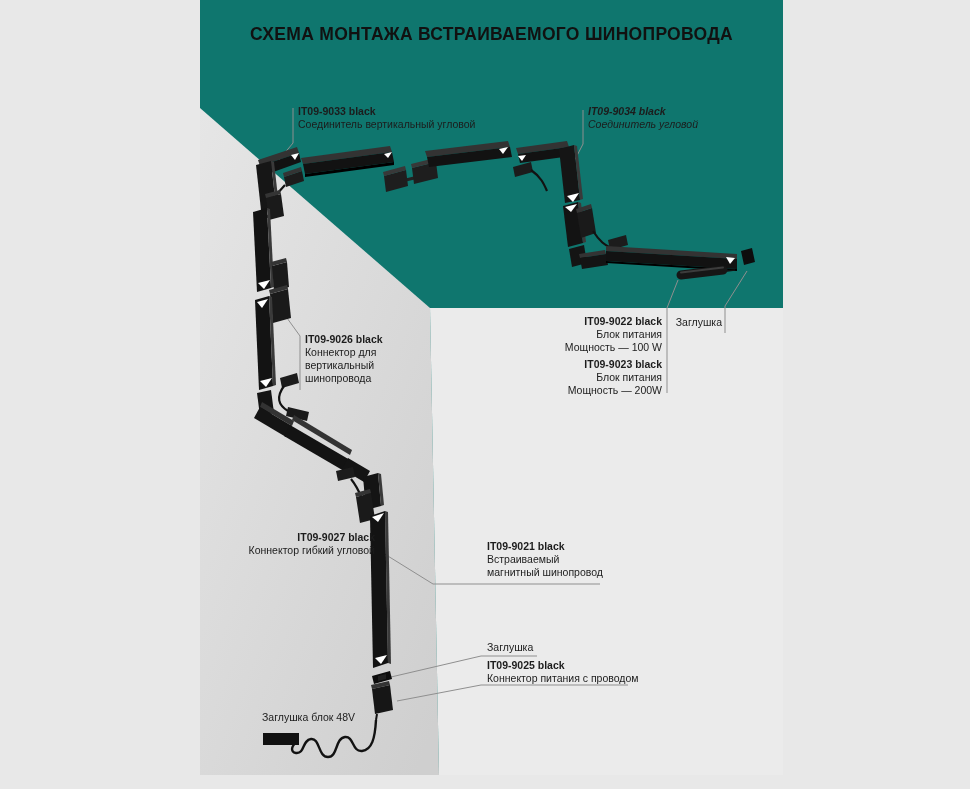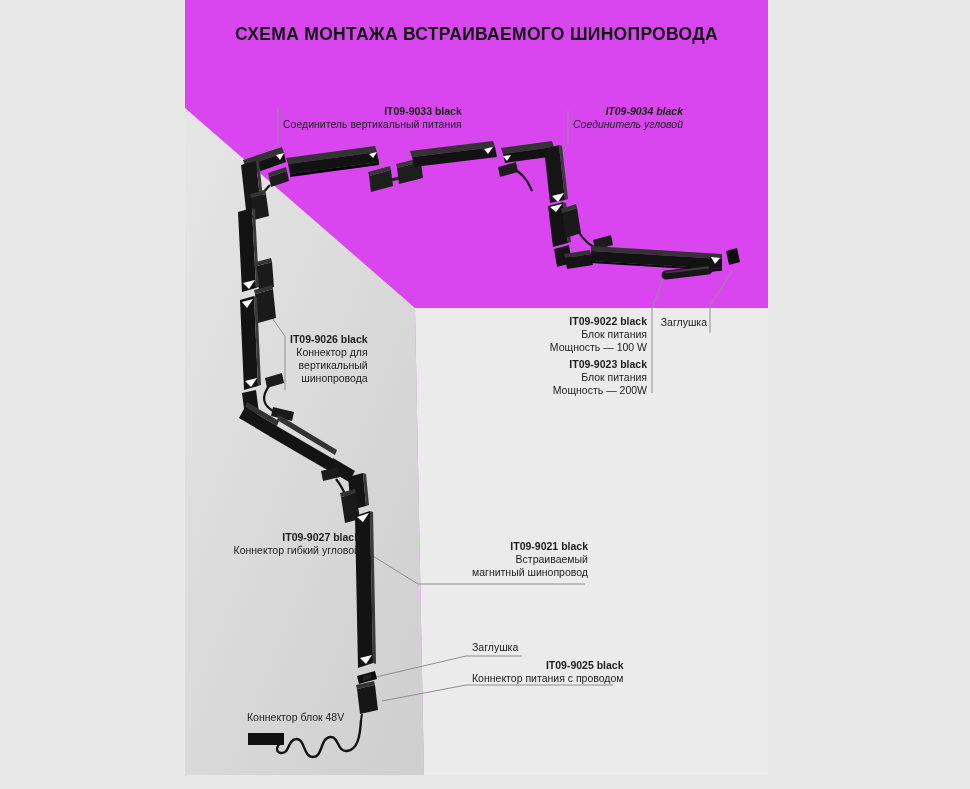--- a/index.html
+++ b/index.html
@@ -5,34 +5,33 @@
   html,body{margin:0;padding:0;}
   body{
     width:970px;height:789px;
     background:#e8e8e8;
     font-family:"Liberation Sans", sans-serif;
     position:relative;
     overflow:hidden;
     color:#1b1b1b;
   }
   .content{
-    position:absolute;left:185px;top:0;width:583px;height:775px;
-    background:#d946ef;
+    position:absolute;left:200px;top:0;width:583px;height:775px;
+    background:#0f766e;
   }
   .diagram-svg{position:absolute;left:0;top:0;width:583px;height:775px;}
   .title{
     position:absolute;left:0;top:22px;width:100%;
     text-align:center;font-weight:bold;font-size:17.5px;line-height:25px;
     letter-spacing:.3px;color:#111;
   }
   .title span{display:block;}
   .lbl{
     position:absolute;font-size:10.5px;line-height:13px;color:#1c1c1c;
     white-space:nowrap;
-    text-align:right;
   }
   .lbl .code{font-weight:bold;display:block;}
   .lbl .line{display:block;}
   .rt{text-align:right;}
 </style>
 </head>
 <body>
 
 <div class="content">
 
@@ -209,21 +208,21 @@
       <rect x="63" y="733" width="36" height="12" fill="#111"></rect>
     </g>
   </svg>
 
   <div class="title">
     <span>СХЕМА МОНТАЖА ВСТРАИВАЕМОГО ШИНОПРОВОДА</span>
   </div>
 
   <div class="lbl" style="left:98px;top:105px;">
     <span class="code">IT09-9033 black</span>
-    <span class="line">Соединитель вертикальный питания</span>
+    <span class="line">Соединитель вертикальный угловой</span>
   </div>
 
   <div class="lbl" style="left:388px;top:105px;font-style:italic;">
     <span class="code">IT09-9034 black</span>
     <span class="line">Соединитель угловой</span>
   </div>
 
   <div class="lbl" style="left:105px;top:333px;">
     <span class="code">IT09-9026 black</span>
     <span class="line">Коннектор для</span>
@@ -261,16 +260,16 @@
   <div class="lbl" style="left:287px;top:641px;">
     <span class="line">Заглушка</span>
   </div>
 
   <div class="lbl" style="left:287px;top:659px;">
     <span class="code">IT09-9025 black</span>
     <span class="line">Коннектор питания с проводом</span>
   </div>
 
   <div class="lbl" style="left:62px;top:711px;">
-    <span class="line">Коннектор блок 48V</span>
+    <span class="line">Заглушка блок 48V</span>
   </div>
 
 </div>
 
 </body></html>

